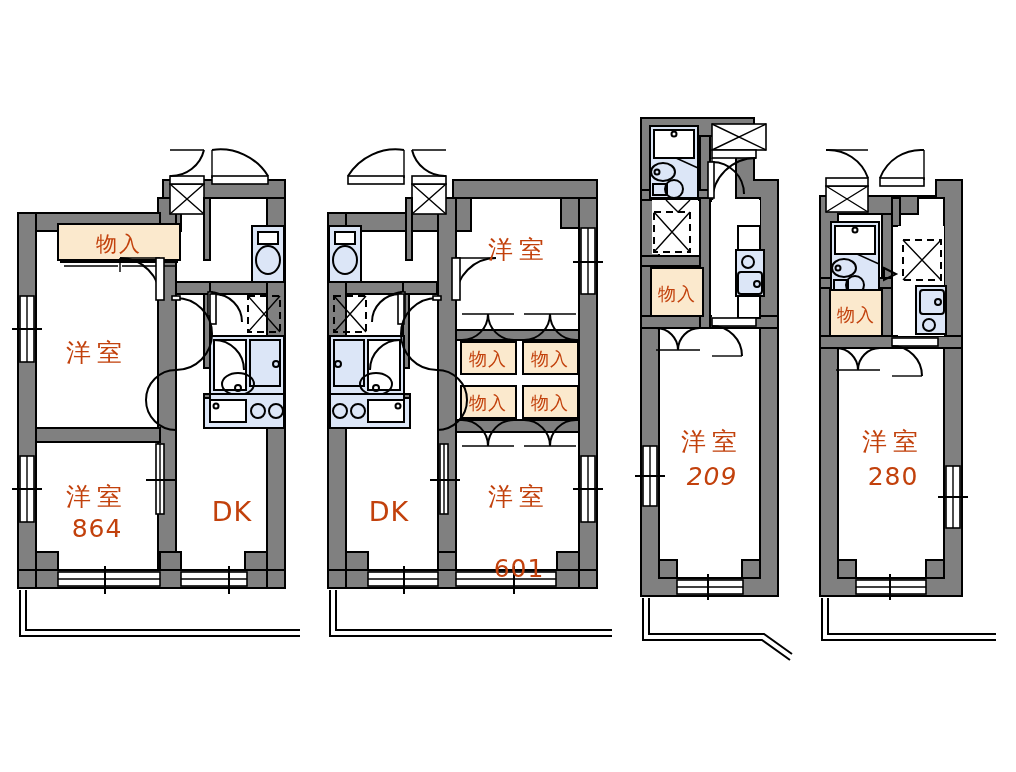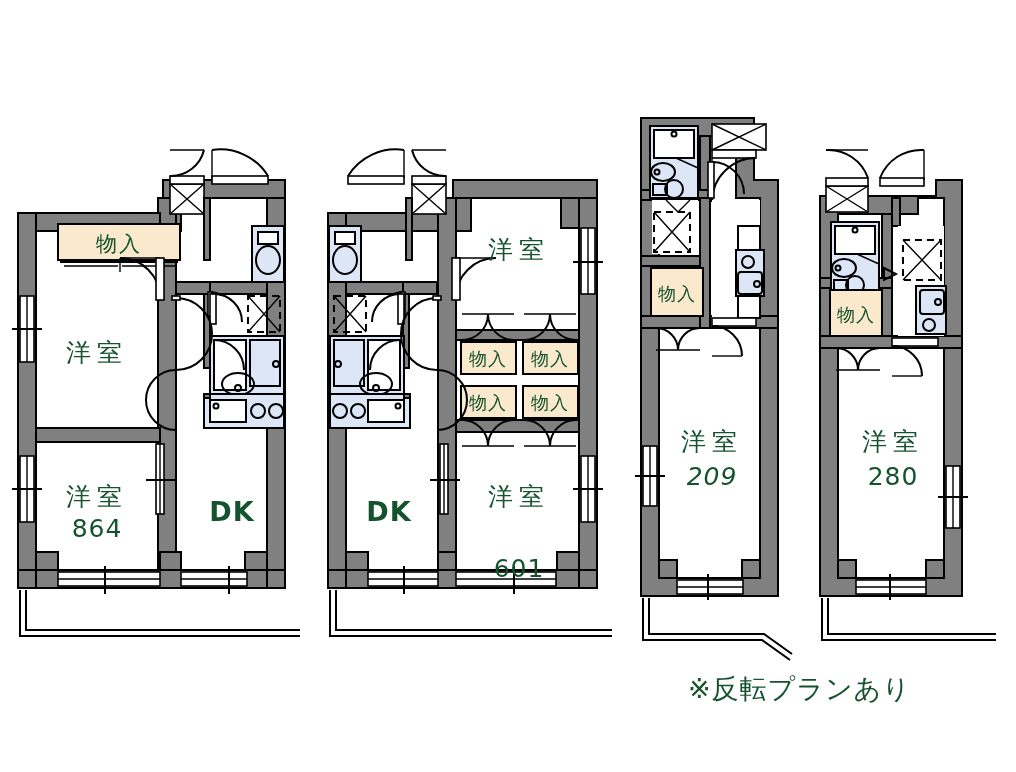--- a/index.html
+++ b/index.html
@@ -8,30 +8,30 @@
     width:1016px;height:772px;
     font-family:"DejaVu Sans","Liberation Sans",sans-serif;
     overflow:hidden;position:relative;
   }
   #plan-root{position:absolute;left:0;top:0;width:1016px;height:772px;}
   svg.plan{position:absolute;left:0;top:0;width:1016px;height:772px;display:block;}
 
   
   .lbl{
     position:absolute;
-    color:#14532d;
+    color:#c2410c;
     font-family:"DejaVu Sans","Liberation Sans",sans-serif;
     white-space:nowrap;
     line-height:1.05;
     text-align:left;
     user-select:none;
   }
   .room-name{font-size:25px;letter-spacing:6px;font-family:Liberation Mono, monospace;}
   .room-num{font-size:25px;letter-spacing:1px;}
-  .dk{font-size:27px;font-weight:bold;letter-spacing:1px;}
+  .dk{font-size:27px;font-weight:normal;letter-spacing:1px;}
   .closet-txt{font-size:18px;letter-spacing:1px;}
   .closet-txt.big{font-size:21px;letter-spacing:2px;}
   .note{font-size:27px;letter-spacing:1px;}
   .ctr{transform:translate(-50%,-50%);}
 </style>
 </head>
 <body>
 
 <div id="plan-root">
 
@@ -501,15 +501,14 @@
 <div class="lbl closet-txt ctr" style="left:550px;top:403px;">物入</div>
 
 <div class="lbl room-name ctr" style="left:712px;top:444px;">洋室</div>
 <div class="lbl room-num ctr" style="left:712px;top:477px;font-style:italic;">209</div>
 <div class="lbl closet-txt ctr" style="left:677px;top:294px;">物入</div>
 
 <div class="lbl room-name ctr" style="left:893px;top:444px;">洋室</div>
 <div class="lbl room-num ctr" style="left:893px;top:477px;">280</div>
 <div class="lbl closet-txt ctr" style="left:856px;top:315px;">物入</div>
 
-<div class="lbl note" style="left:688px;top:675px;">※反転プランあり</div>
 
 </div>
 
 </body></html>

